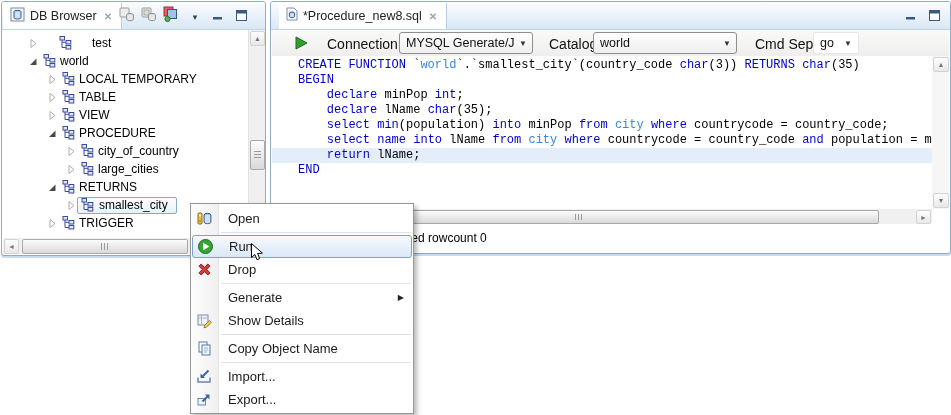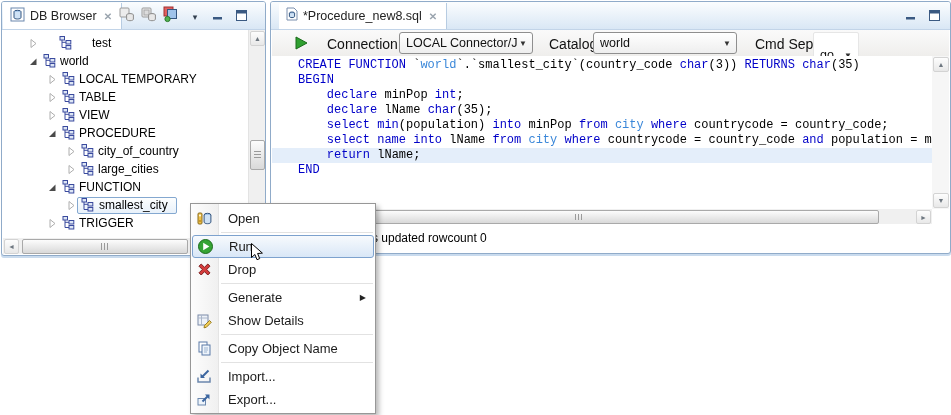--- a/index.html
+++ b/index.html
@@ -42,34 +42,34 @@
          background:repeating-linear-gradient(#9a9a9a 0 1px,transparent 1px 3px);}
   
   #etoolbar{position:absolute;left:1px;top:28px;right:1px;height:26px;
             background:linear-gradient(#fafafa,#efeeec);border-bottom:1px solid #e2e1df;}
   .tlabel{position:absolute;top:6px;font-size:14px;color:#111;}
   .combo{position:absolute;top:2px;height:20px;border:1px solid #8f8f8f;border-radius:3px;
          background:linear-gradient(#fff,#eee);display:flex;align-items:center;
          padding:0 6px;font-size:12.5px;color:#111;}
   .combo .arr{position:absolute;right:5px;font-size:8px;color:#333;}
   .combo-flat{position:absolute;top:2px;height:20px;background:#fff;display:flex;align-items:center;
-         padding:12px 6px;font-size:12.5px;color:#111;border:1px solid #e6e6e6;border-radius:2px;}
+         padding:0 6px;font-size:12.5px;color:#111;border:1px solid #e6e6e6;border-radius:2px;}
   .combo-flat .arr{margin-left:10px;font-size:8px;color:#333;}
   
   #code{position:absolute;left:1px;top:54px;width:660px;height:153px;overflow:hidden;background:#fff;}
   .cline{position:absolute;left:0;right:0;height:15px;white-space:pre;
          font-family:"Liberation Mono",monospace;font-size:12px;line-height:15px;padding-left:26px;}
   .cline.hl{background:#e4eefa;}
   .seg-k{color:var(--kw,#0000c8);}
   .seg-o{color:var(--obj,#3a87d9);}
   .seg-d{color:#000;}
   #estatus{position:absolute;left:1px;right:18px;top:222px;height:28px;background:#fff;}
   #status-text{position:absolute;left:100px;top:7px;font-size:12px;color:#000;white-space:nowrap;}
   
-  #context-menu{position:absolute;left:190px;top:203px;width:186px;height:211px;background:#fff;
+  #context-menu{position:absolute;left:190px;top:203px;width:224px;height:211px;background:#fff;
                 border:1px solid #979797;box-shadow:3px 3px 5px rgba(0,0,0,.28);z-index:40;
                 padding-top:3px;box-sizing:border-box;}
   #context-menu::before{content:'';position:absolute;left:0;top:0;bottom:0;width:27px;
                 background:linear-gradient(90deg,#fdfdfd,#f0f0f0);border-right:1px solid #e4e4e4;}
   .mitem{position:relative;height:23px;display:flex;align-items:center;padding-left:37px;
          font-size:13px;color:#1b1b1b;white-space:nowrap;}
   .mitem .mico{position:absolute;left:5px;top:3px;width:17px;height:17px;}
   .mitem.hl{margin:0 1px;padding-left:36px;border:1px solid #7da2ce;border-radius:3px;
             background:linear-gradient(#f7fafd,#d9e7f7);height:21px;}
   .mitem.hl .mico{left:4px;top:2px;}
@@ -275,21 +275,21 @@
         <span class="tico">
           <svg width="13" height="14">
             <g stroke="#3a4a9e" fill="#dde6f5">
               <rect x="1" y="0.5" width="4.5" height="3.5"></rect>
               <rect x="7" y="4.5" width="4.8" height="3.5"></rect>
               <rect x="7" y="9.5" width="4.8" height="3.5"></rect>
             </g>
             <path d="M3 4v7.5h4M3 6.3h4" stroke="#3a4a9e" fill="none"></path>
           </svg>
         </span>
-        <span>FUNCTION</span>
+        <span>RETURNS</span>
       </div>
       <div class="trow" style="top: 166px; left: 64px;">
         <span class="texp">
           <svg width="9" height="11">
             <path d="M2 1.5l5 4-5 4z" fill="#fff" stroke="#aeaeae"></path>
           </svg>
         </span>
         <span class="selbox">
           <span class="tico">
             <svg width="13" height="14">
@@ -364,21 +364,21 @@
         </svg>
       </span>
   </div>
 
   <div id="etoolbar">
     <span style="position:absolute;left:22px;top:6px"><svg width="15" height="14">
           <path d="M2 1l11 6L2 13z" fill="#2fa030" stroke="#1a6b1b"></path>
         </svg></span>
     <span class="tlabel" style="left:55px">Connection:</span>
     <div class="combo" style="left:127px;width:120px">
-      <span>LOCAL Connector/J</span>
+      <span>MYSQL Generate/J</span>
       <span class="arr">▼</span>
     </div>
     <span class="tlabel" style="left:277px">Catalog:</span>
     <div class="combo" style="left:321px;width:130px">
       <span>world</span>
       <span class="arr">▼</span>
     </div>
     <span class="tlabel" style="left:483px">Cmd Sep:</span>
     <div class="combo-flat" style="left:541px">
       <span>go</span>

